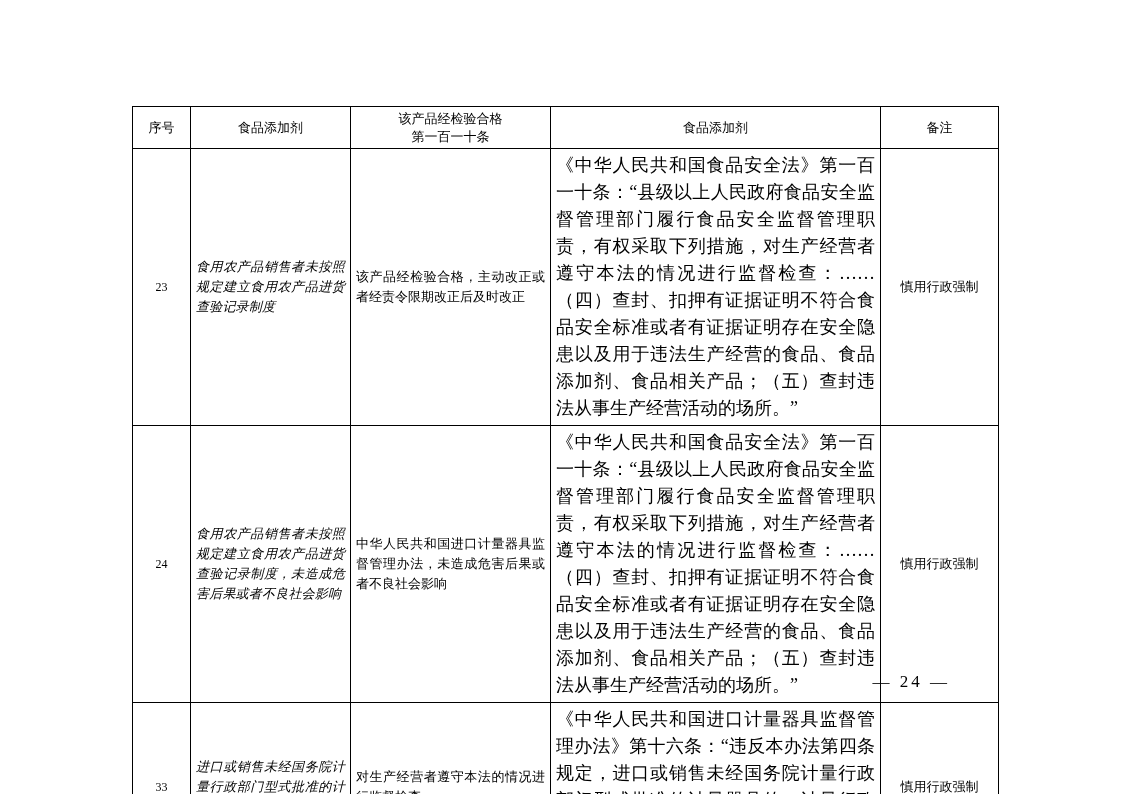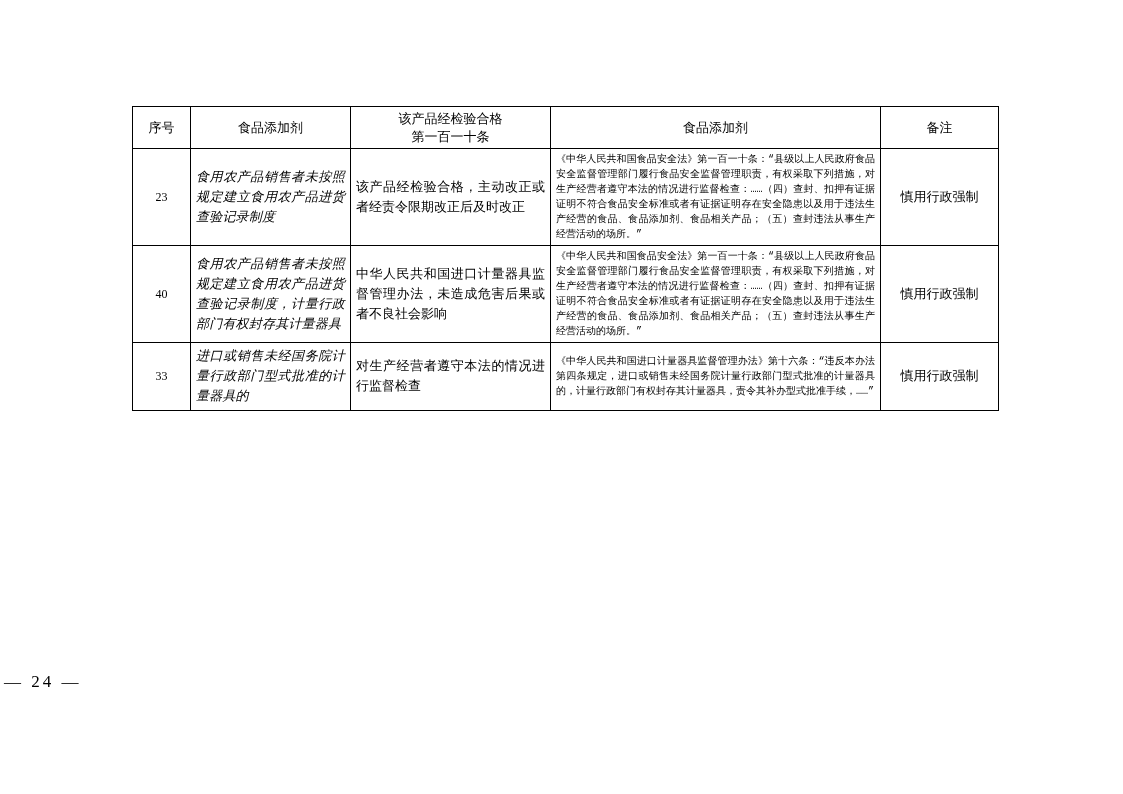--- a/index.html
+++ b/index.html
@@ -63,37 +63,37 @@
     font-family: "Liberation Serif", "DejaVu Serif", serif;
   }
   td.cell-cond {
     font-size: 13px;
     line-height: 1.55;
     text-align: justify;
     font-family: "Liberation Serif", "DejaVu Serif", serif;
     margin-left: 30px;
   }
   td.cell-law {
-    font-size: 10px;
+    font-size: 18px;
     line-height: 1.5;
     text-align: justify;
-    font-family: Liberation Mono, monospace;
+    font-family: Liberation Serif, serif;
     margin-left: 12px;
   }
   td.cell-remark {
     text-align: center;
     font-size: 13px;
     font-family: "Liberation Serif", "DejaVu Serif", serif;
   }
   .page-number {
     position: absolute;
     left: 0;
     top: 672px;
     width: 946px;
-    text-align: left;
+    text-align: right;
     font-size: 17px;
     letter-spacing: 3px;
     font-family: "Liberation Serif", "DejaVu Serif", serif;
   }
 </style>
 </head>
 <body>
 
 <div class="page">
 
@@ -119,22 +119,22 @@
     </thead>
     <tbody>
       <tr>
         <td class="cell-no">23</td>
         <td class="cell-act">食用农产品销售者未按照规定建立食用农产品进货查验记录制度</td>
         <td class="cell-cond">该产品经检验合格，主动改正或者经责令限期改正后及时改正</td>
         <td class="cell-law">《中华人民共和国食品安全法》第一百一十条：“县级以上人民政府食品安全监督管理部门履行食品安全监督管理职责，有权采取下列措施，对生产经营者遵守本法的情况进行监督检查：……（四）查封、扣押有证据证明不符合食品安全标准或者有证据证明存在安全隐患以及用于违法生产经营的食品、食品添加剂、食品相关产品；（五）查封违法从事生产经营活动的场所。”</td>
         <td class="cell-remark">慎用行政强制</td>
       </tr>
       <tr>
-        <td class="cell-no">40</td>
-        <td class="cell-act">食用农产品销售者未按照规定建立食用农产品进货查验记录制度，计量行政部门有权封存其计量器具</td>
+        <td class="cell-no">24</td>
+        <td class="cell-act">食用农产品销售者未按照规定建立食用农产品进货查验记录制度，未造成危害后果或者不良社会影响</td>
         <td class="cell-cond">中华人民共和国进口计量器具监督管理办法，未造成危害后果或者不良社会影响</td>
         <td class="cell-law">《中华人民共和国食品安全法》第一百一十条：“县级以上人民政府食品安全监督管理部门履行食品安全监督管理职责，有权采取下列措施，对生产经营者遵守本法的情况进行监督检查：……（四）查封、扣押有证据证明不符合食品安全标准或者有证据证明存在安全隐患以及用于违法生产经营的食品、食品添加剂、食品相关产品；（五）查封违法从事生产经营活动的场所。”</td>
         <td class="cell-remark">慎用行政强制</td>
       </tr>
       <tr>
         <td class="cell-no">33</td>
         <td class="cell-act">进口或销售未经国务院计量行政部门型式批准的计量器具的</td>
         <td class="cell-cond">对生产经营者遵守本法的情况进行监督检查</td>
         <td class="cell-law">《中华人民共和国进口计量器具监督管理办法》第十六条：“违反本办法第四条规定，进口或销售未经国务院计量行政部门型式批准的计量器具的，计量行政部门有权封存其计量器具，责令其补办型式批准手续，……”</td>
         <td class="cell-remark">慎用行政强制</td>

